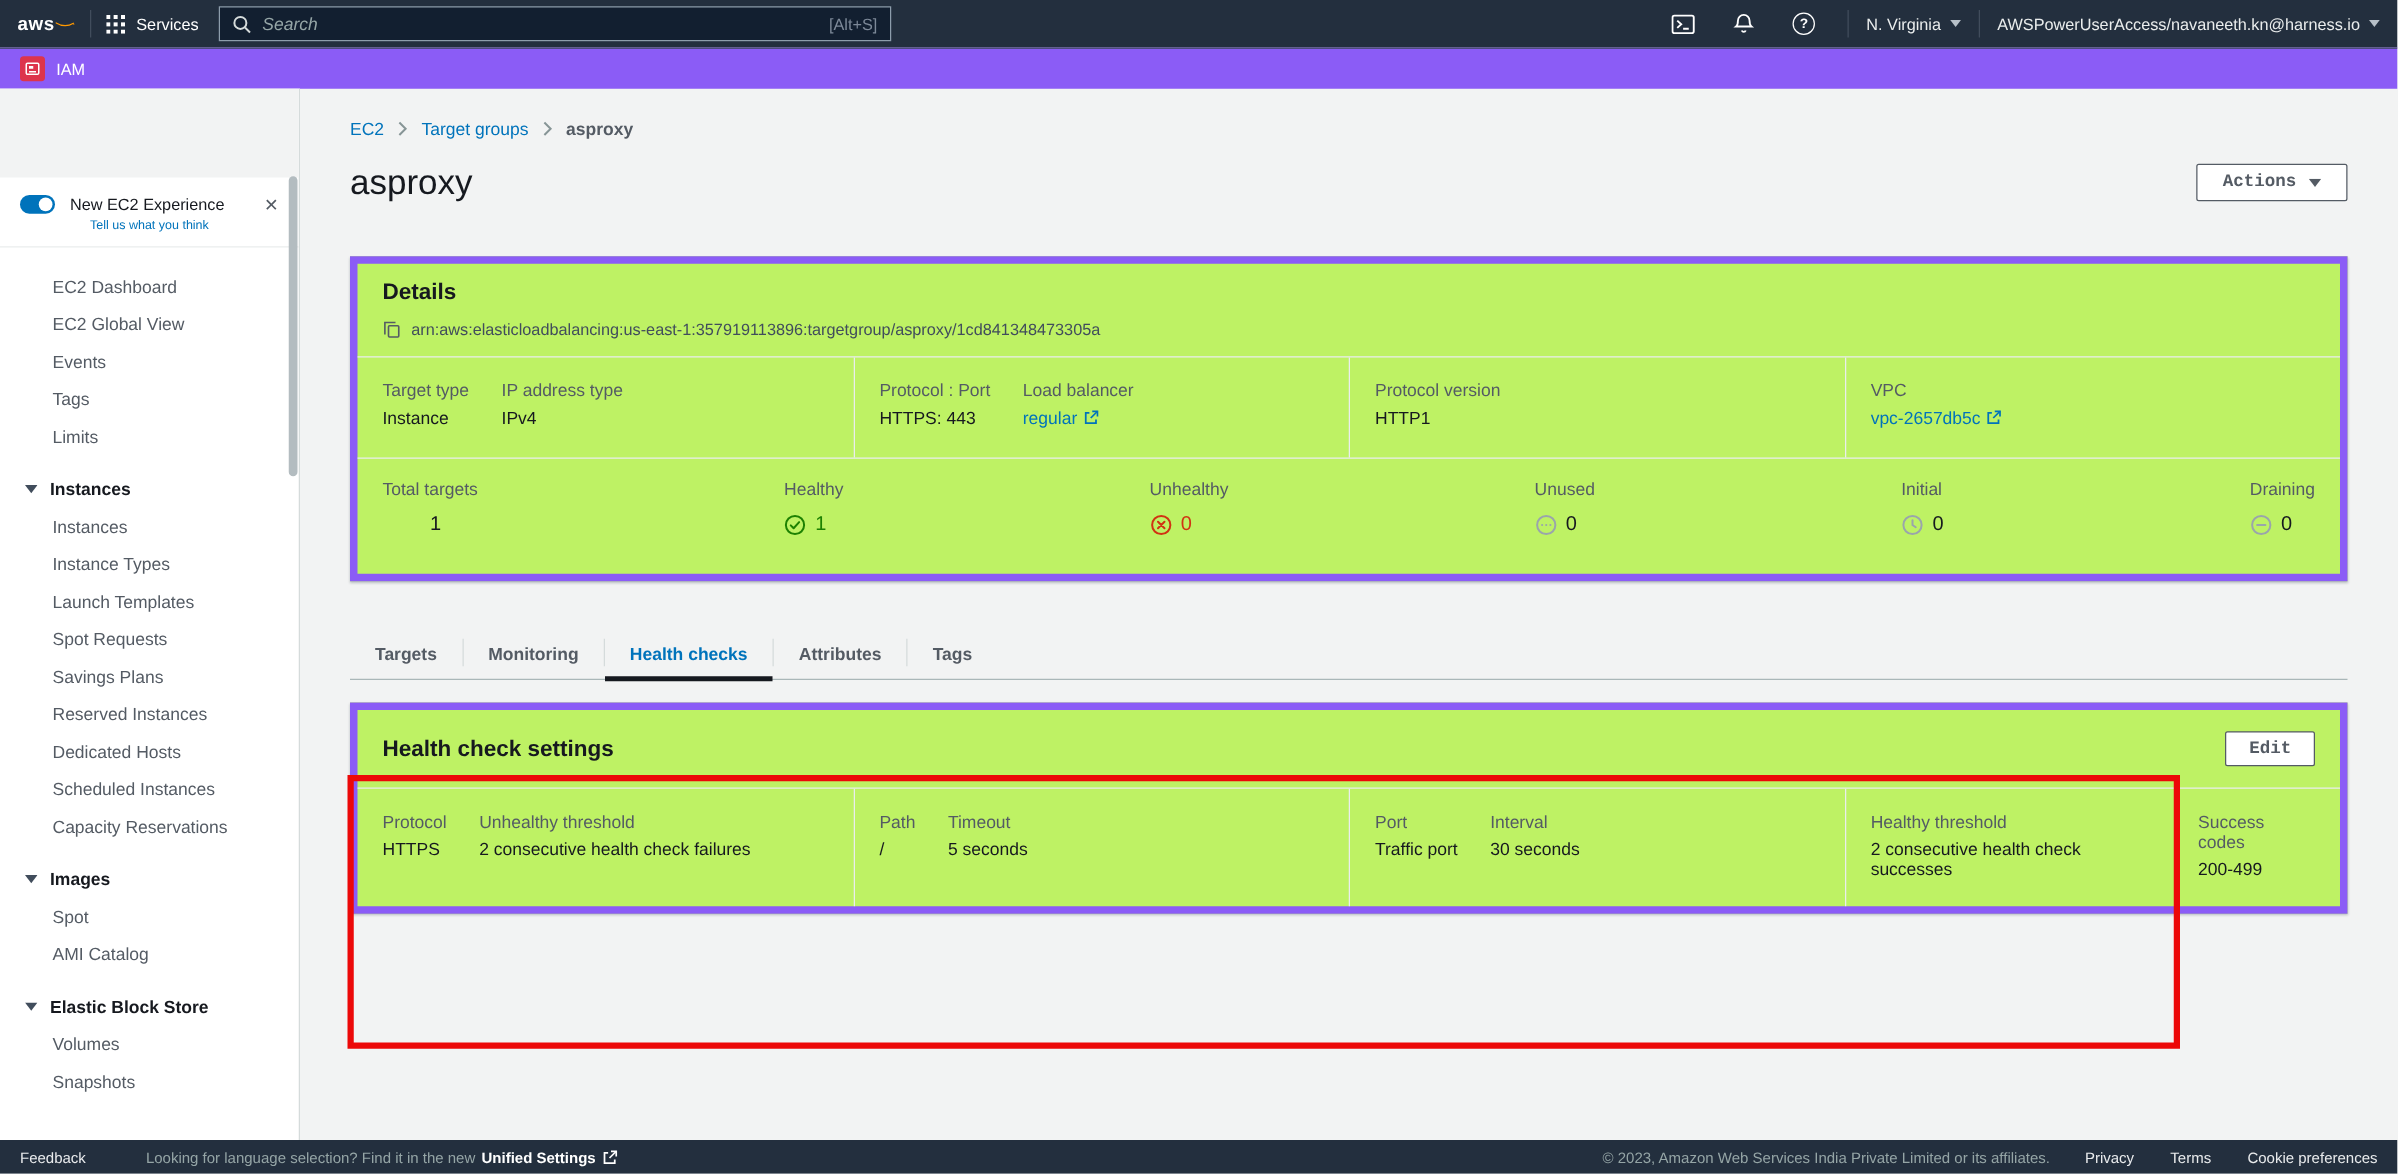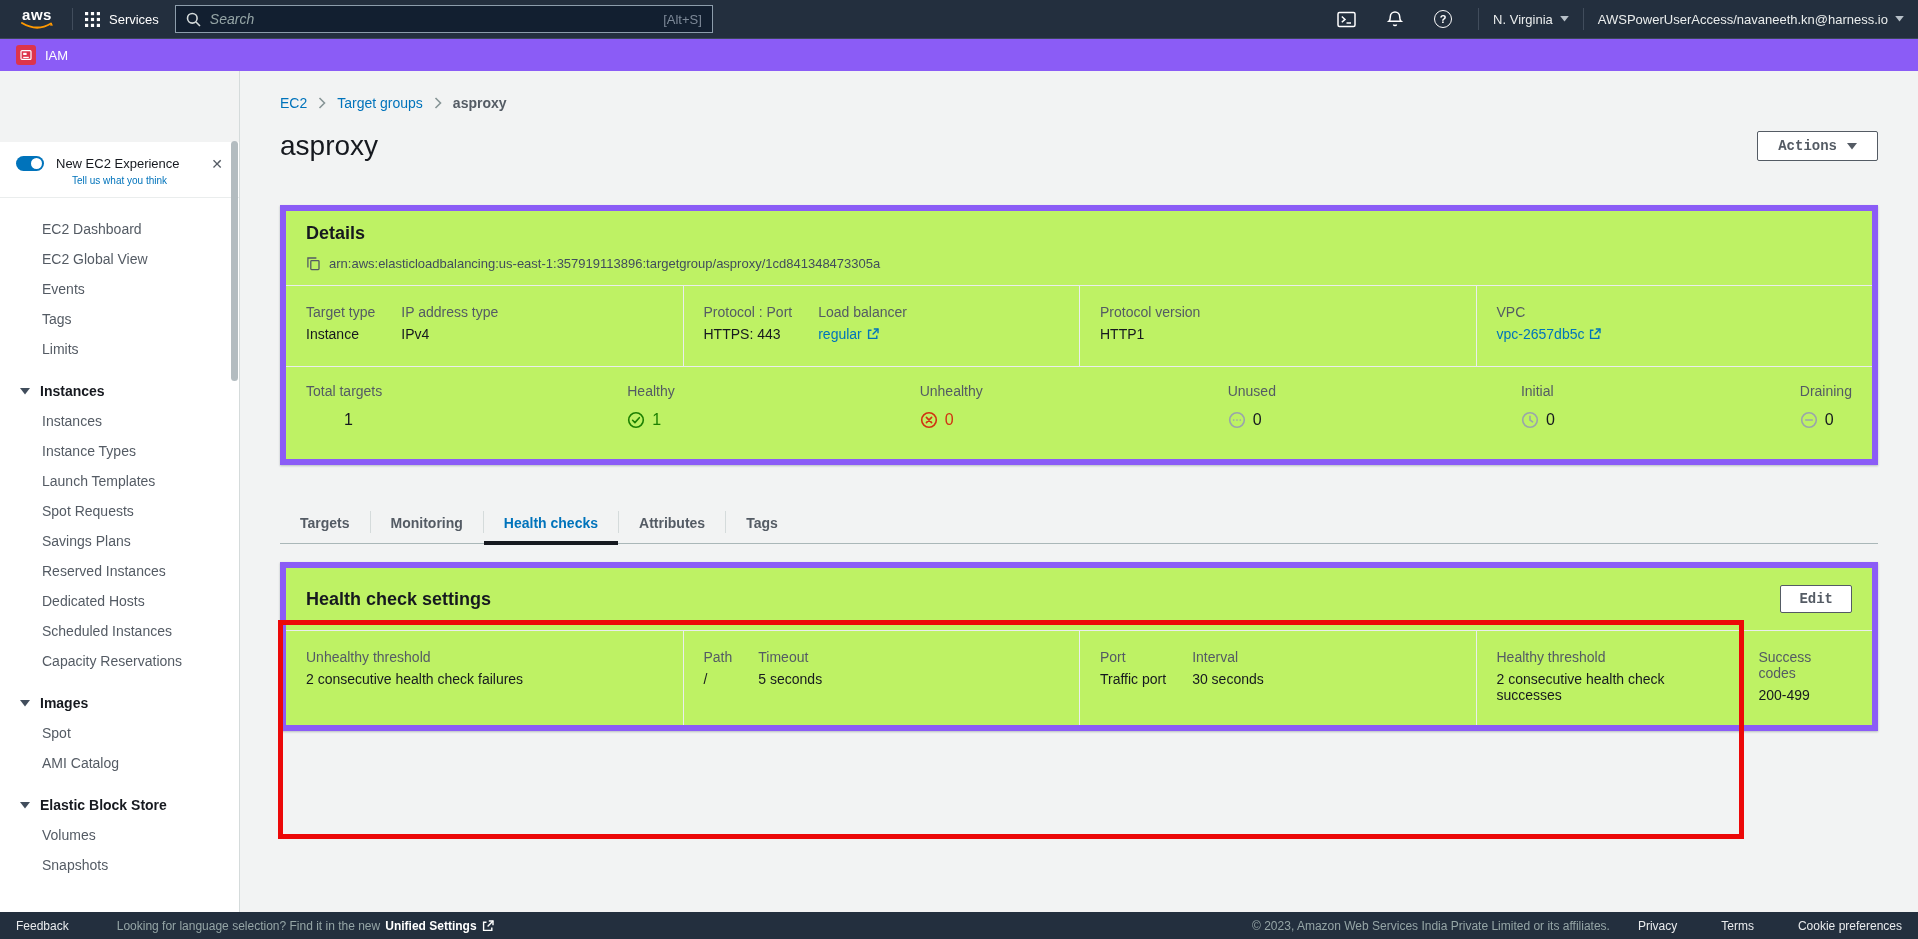--- a/index.html
+++ b/index.html
@@ -1,21 +1,21 @@
 <!DOCTYPE html>
 <html><head>
 <meta charset="utf-8">
 <style>
   *{box-sizing:border-box;margin:0;padding:0}
   html,body{width:1918px;height:939px;overflow:hidden}
   body{font-family:"Liberation Sans",sans-serif;background:#f2f3f3;position:relative;color:#16191f}
 
   
   .topbar{height:38px;background:#232f3e;display:flex;align-items:center;padding:0 14px;color:#fff}
-  .aws-logo{display:flex;flex-direction:column;align-items:center;width:46px;cursor:pointer}
+  .aws-logo{display:flex;flex-direction:row;align-items:center;width:46px;cursor:pointer}
   .aws-text{font-weight:700;font-size:15px;letter-spacing:.5px;line-height:13px;color:#fff}
   .vdiv{width:1px;height:22px;background:#414d5c;margin:0 12px;flex-shrink:0}
   .services-btn{display:flex;align-items:center;gap:9px;background:none;border:none;color:#fff;font-size:13px;font-family:inherit;cursor:pointer}
   .searchbox{margin-left:16px;width:538px;height:28px;background:#121f30;border:1px solid #8d9dab;display:flex;align-items:center;padding:0 10px;gap:9px}
   .searchbox .ph{font-style:italic;font-size:14px;color:#95a5a6;flex:1}
   .searchbox .shortcut{font-size:13px;color:#7d8998}
   .tb-right{margin-left:auto;display:flex;align-items:center}
   .tb-icon{background:none;border:none;cursor:pointer;margin-left:30px;display:flex;align-items:center;color:#fff}
   .help-circle{width:18px;height:18px;border:1.6px solid #fff;border-radius:50%;display:flex;align-items:center;justify-content:center;font-size:11px;font-weight:700;color:#fff}
   .tb-menu{background:none;border:none;font-family:inherit;font-size:13px;color:#eaeded;display:flex;align-items:center;gap:7px;cursor:pointer;white-space:nowrap}
@@ -435,20 +435,24 @@
     <div class="card hc-card">
       <div class="hc-header">
         <h2>Health check settings</h2>
         <button class="btn small">
           <span>Edit</span>
         </button>
       </div>
       <div class="cols-grid" id="hc-grid">
           <div class="dcol hc-col">
             <div class="field">
+              <div class="label">Protocol</div>
+              <div class="value">HTTPS</div>
+            </div>
+            <div class="field">
               <div class="label">Unhealthy threshold</div>
               <div class="value">2 consecutive health check failures</div>
             </div>
           </div>
           <div class="dcol hc-col">
             <div class="field">
               <div class="label">Path</div>
               <div class="value">/</div>
             </div>
             <div class="field">
@@ -491,19 +495,19 @@
     <span class="ext">
       <svg width="12" height="12" viewBox="0 0 12 12" fill="none" stroke="currentColor" stroke-width="1.4">
           <path d="M4.5 2.2H1.6v8.2h8.2V7.5"></path>
           <path d="M6.8 1H11v4.2"></path>
           <path d="M11 1L5.6 6.4"></path>
         </svg>
     </span>
   </span>
   <span class="f-right">
     <span class="f-copy">© 2023, Amazon Web Services India Private Limited or its affiliates.</span>
-    <span id="footer-links" style="display:flex;gap:44px">
+    <span id="footer-links" style="display:flex;gap:29px">
         <span class="f-link">Privacy</span>
         <span class="f-link">Terms</span>
         <span class="f-link">Cookie preferences</span>
       </span>
   </span>
 </footer>
 
 </body></html>

